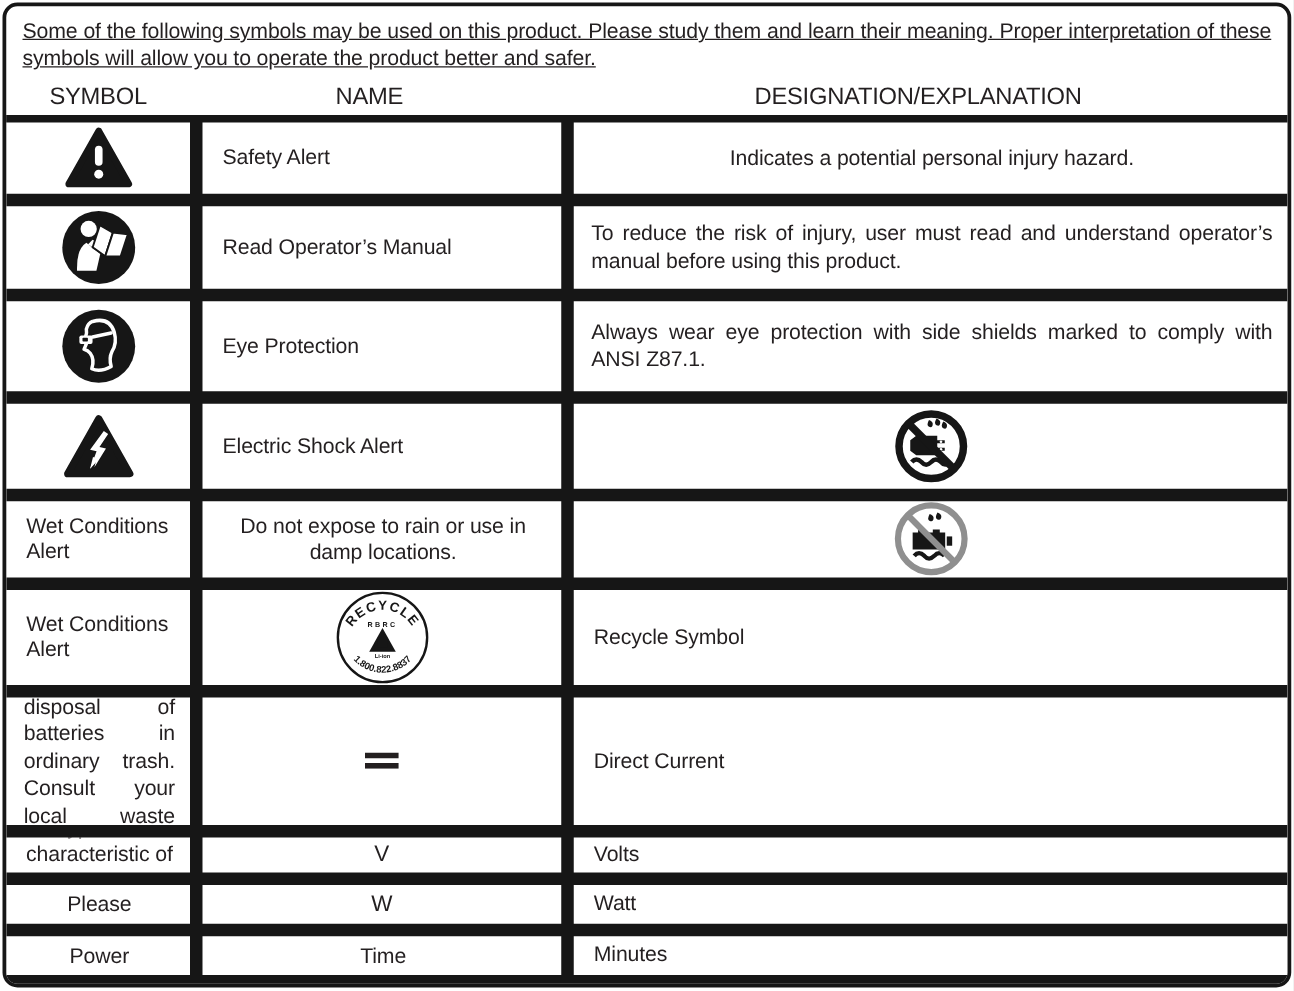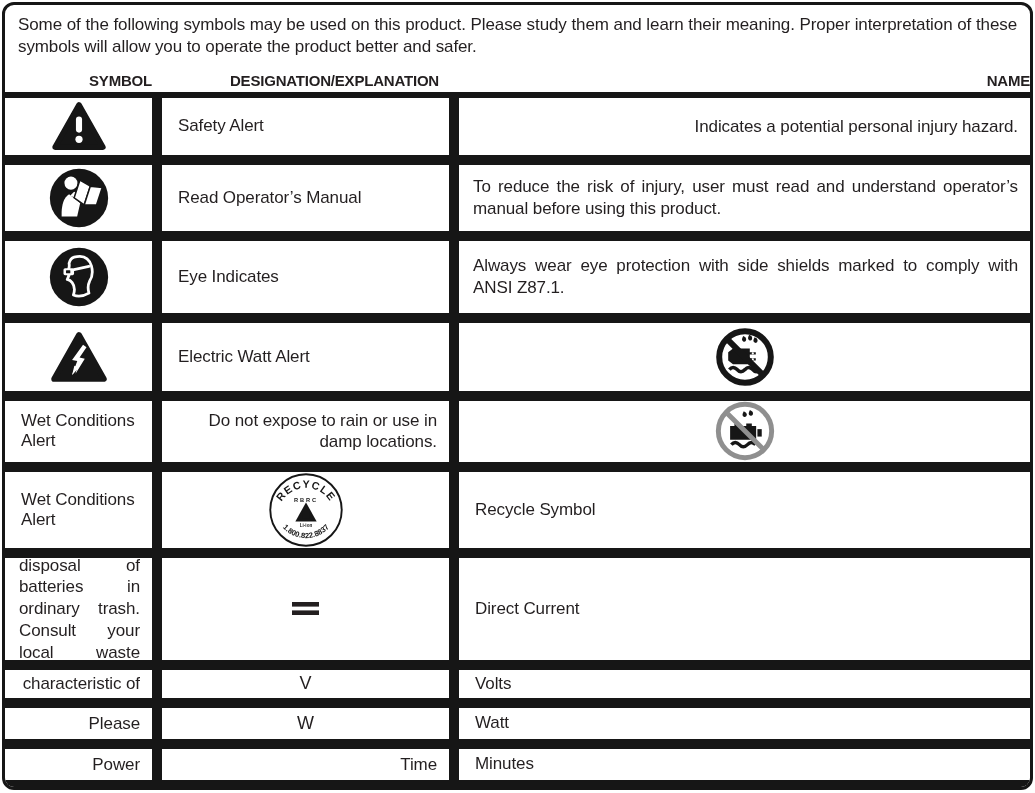--- a/index.html
+++ b/index.html
@@ -12,55 +12,56 @@
   .frame {
     position:absolute; left:2px; top:2px; width:1031px; height:788px;
     border:3px solid #161616; border-radius:12px; overflow:hidden;
     background:#fff;
   }
   
   .intro {
     padding:9px 13px 0 13px;
     font-size:17px; line-height:1.32; text-align:justify;
     letter-spacing:-0.1px;
+    text-decoration:underline;
   }
   .col-headers {
     display:grid; grid-template-columns:147px 287px 1fr;
     height:33px; align-items:end; padding-bottom:3px;
   }
   .col-headers > div {
-    text-align:right; font-weight:bold; font-size:15px; letter-spacing:-0.2px;
+    text-align:center; font-weight:normal; font-size:19px; letter-spacing:-0.2px;
   }
   
   .grid {
     background:#161616; border-top:6px solid #161616;
     display:grid; grid-template-columns:147px 287px 1fr;
     grid-template-rows:57px 66px 72px 68px 61px 76px 102px 28px 31px 31px 30px;
     gap:10px;
   }
   .cell { background:#fff; display:flex; align-items:center; overflow:hidden; }
   .cell.sym { justify-content:center; }
   .cell.name { padding-left:16px; font-size:17px; letter-spacing:-0.1px; }
   .cell.expl { padding:0 12px 0 14px; font-size:17px; line-height:1.28; letter-spacing:-0.1px; }
   .cell.expl > div { width:100%; text-align:justify; }
-  .cell.expl.single > div { text-align:right; }
+  .cell.expl.single > div { text-align:center; }
   .unit-text { font-size:18px; font-weight:normal; }
   svg { display:block; }
 </style>
 </head>
 <body>
 
 <div class="frame">
 
   <div class="intro">Some of the following symbols may be used on this product. Please study them and learn their meaning. Proper interpretation of these symbols will allow you to operate the product better and safer.</div>
 
   <div class="col-headers">
     <div>SYMBOL</div>
+    <div>NAME</div>
     <div>DESIGNATION/EXPLANATION</div>
-    <div>NAME</div>
   </div>
 
   <div class="grid">
 
     <div class="cell sym">
       <svg width="56" height="50" viewBox="0 0 100 90">
         <path d="M50 7 L93 83 L7 83 Z" fill="#161616" stroke="#161616" stroke-width="10" stroke-linejoin="round"></path>
         <rect x="44.5" y="28" width="11" height="29" rx="5.5" fill="#fff"></rect>
         <circle cx="50" cy="69" r="6.5" fill="#fff"></circle>
       </svg>
@@ -89,33 +90,33 @@
 
     <div class="cell sym">
       <svg width="62" height="62" viewBox="0 0 100 100">
         <circle cx="50" cy="50" r="47" fill="#161616"></circle>
         <path d="M42 18 Q64 12 70 32 Q74 46 67 57 Q63 65 66 76 Q52 84 41 79 Q45 67 39 59 Q36 55 31 54 L34 47 Q30 44 33 38 Q35 33 34 28 Q36 20 42 18" fill="none" stroke="#fff" stroke-width="4.5" stroke-linejoin="round"></path>
         <rect x="25" y="36" width="17" height="11" rx="2.5" fill="#fff"></rect>
         <rect x="29" y="39" width="7" height="5" rx="1" fill="#161616"></rect>
         <path d="M42 38 L66 33" stroke="#fff" stroke-width="4.5" stroke-linecap="round"></path>
       </svg>
     </div>
-    <div class="cell name">Eye Indicates</div>
+    <div class="cell name">Eye Protection</div>
     <div class="cell expl">
         <div>Always wear eye protection with side shields marked to comply with ANSI Z87.1.</div>
       </div>
 
     <div class="cell sym">
       <svg width="58" height="52" viewBox="0 0 100 90">
         <path d="M50 7 L93 83 L7 83 Z" fill="#161616" stroke="#161616" stroke-width="10" stroke-linejoin="round"></path>
         <path d="M57 24 L38 50 L47 52 L38 76 L46 66 L44 74 L60 48 L51 46 L63 28 Z" fill="#fff"></path>
         <path d="M38 76 L50 63 L42 60 Z" fill="#fff"></path>
       </svg>
     </div>
-    <div class="cell name">Electric Watt Alert</div>
+    <div class="cell name">Electric Shock Alert</div>
 
     <div class="cell sym">
       <svg width="60" height="60" viewBox="0 0 100 100">
         <circle cx="50" cy="50" r="43" fill="none" stroke="#161616" stroke-width="10"></circle>
         <path d="M47 15 q-4 7 0 9 q5 2 5 -4 q0 -3 -5 -5" fill="#161616"></path>
         <path d="M57 13 q-4 7 0 9 q5 2 5 -4 q0 -3 -5 -5" fill="#161616"></path>
         <path d="M66 17 q-4 7 0 9 q5 2 5 -4 q0 -3 -5 -5" fill="#161616"></path>
         <path d="M22 42 L30 36 L58 36 L58 42 L68 42 L68 46 L58 46 L58 52 L68 52 L68 56 L58 56 L58 62 L30 62 L22 56 Z" fill="#161616"></path>
         <circle cx="63" cy="44" r="1.8" fill="#fff"></circle>
         <circle cx="63" cy="54" r="1.8" fill="#fff"></circle>

